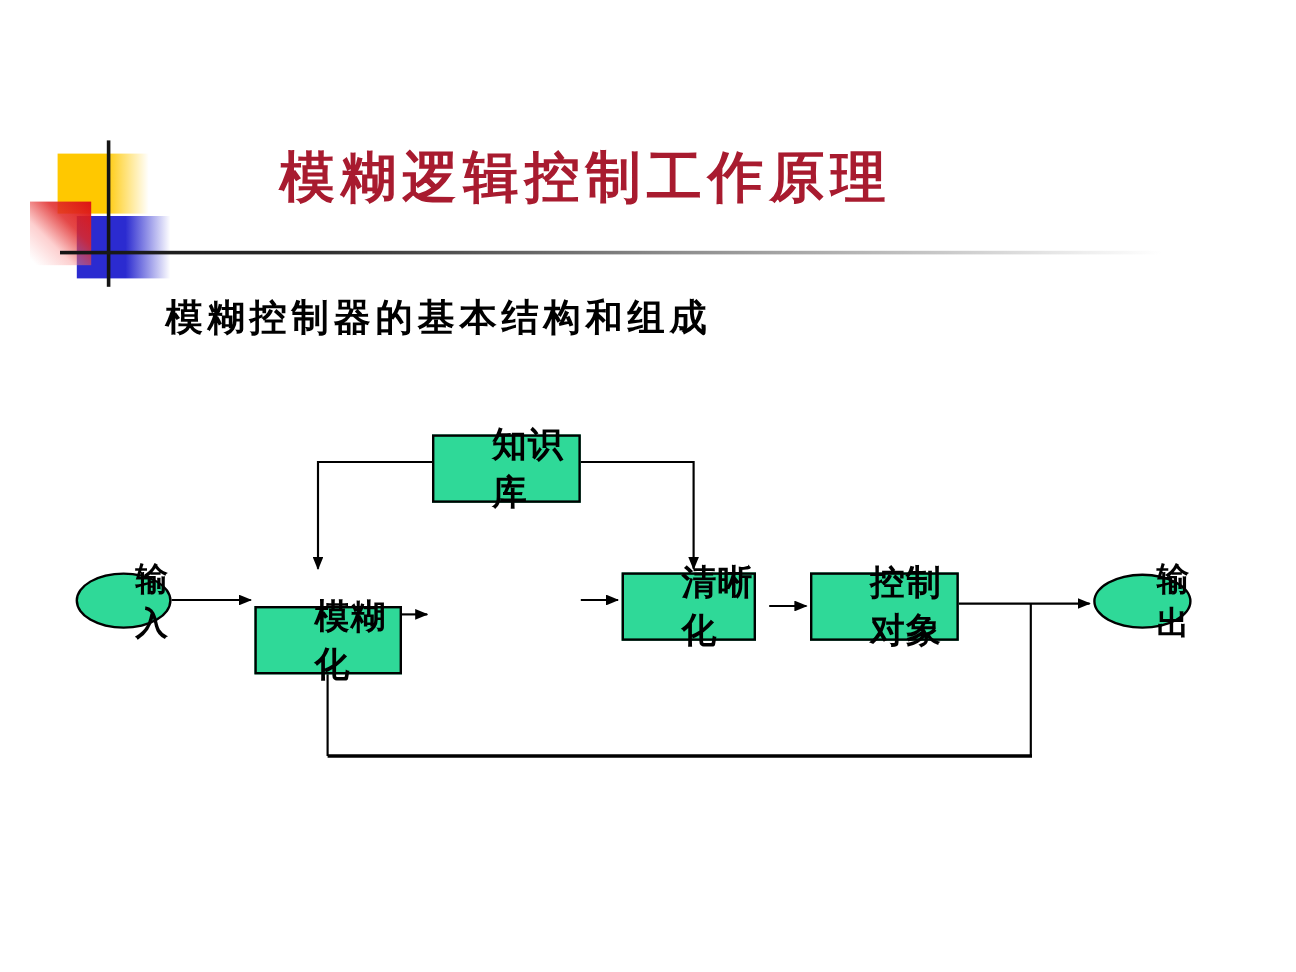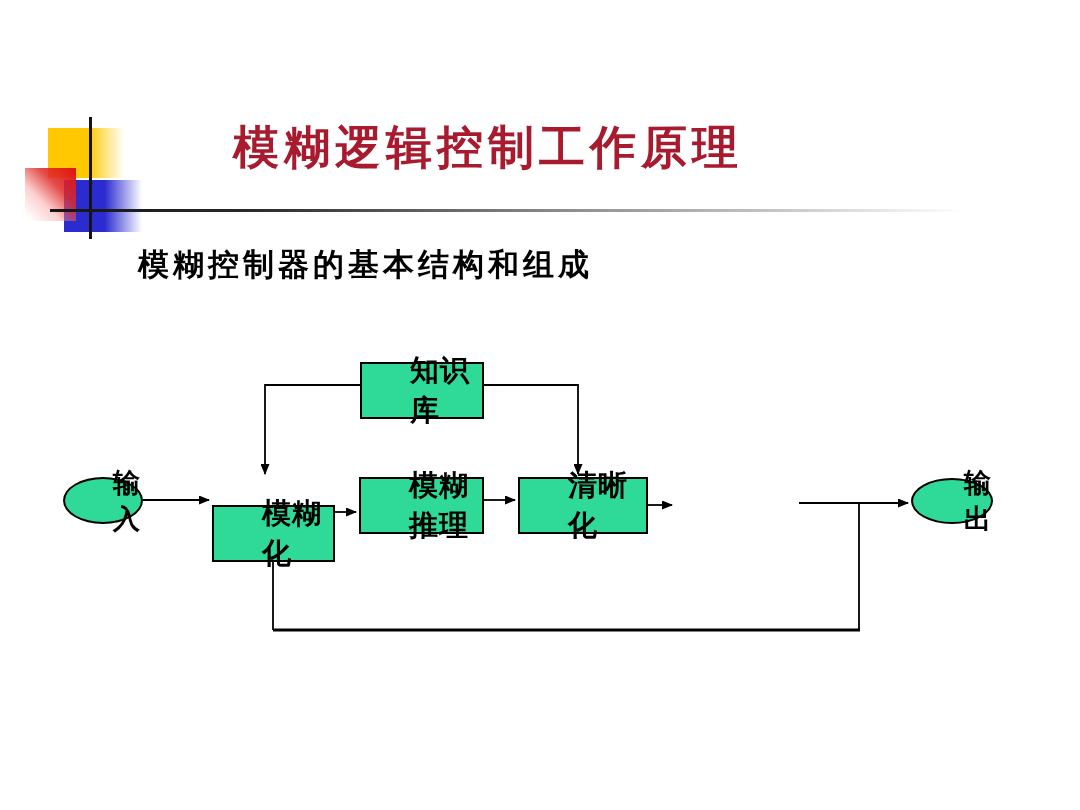--- a/index.html
+++ b/index.html
@@ -31,21 +31,21 @@
   .node{
     position:absolute;display:flex;align-items:center;justify-content:center;
     background:#2FD998;border:2px solid #000;box-sizing:border-box;
     font-weight:bold;color:#000;padding-left:48px;
   }
   .node-rect{font-size:29px;letter-spacing:1px;}
   .node-ellipse{border-radius:50%;font-size:27px;}
   .n-kb{left:360px;top:362px;width:124px;height:57px;}
   .n-fuzz{left:212px;top:505px;width:123px;height:57px;}
   .n-infer{left:359px;top:477px;width:125px;height:57px;}
-  .n-defuzz{left:518px;top:477px;width:130px;height:57px;justify-content:center;}
+  .n-defuzz{left:518px;top:477px;width:112px;height:57px;justify-content:center;}
   .n-ctrl{left:675px;top:477px;width:124px;height:57px;}
   .n-in{left:63px;top:477px;width:80px;height:47px;}
   .n-out{left:911px;top:478px;width:82px;height:46px;text-align:right;}
   .wires{position:absolute;left:0;top:0;width:1080px;height:810px;pointer-events:none;}
 </style>
 </head>
 <body>
 
 <div class="slide">
 
@@ -84,26 +84,26 @@
   </div>
 
   <div class="node node-ellipse n-in">
     <span>输入</span>
   </div>
 
   <div class="node node-rect n-fuzz">
     <span>模糊化</span>
   </div>
 
-  <div class="node node-rect n-infer">
-    <span>模糊推理</span>
-  </div>
 
   <div class="node node-rect n-defuzz">
     <span>清晰化</span>
   </div>
 
+  <div class="node node-rect n-ctrl">
+    <span>控制对象</span>
+  </div>
 
   <div class="node node-ellipse n-out">
     <span>输出</span>
   </div>
 
 </div>
 
 </body></html>

